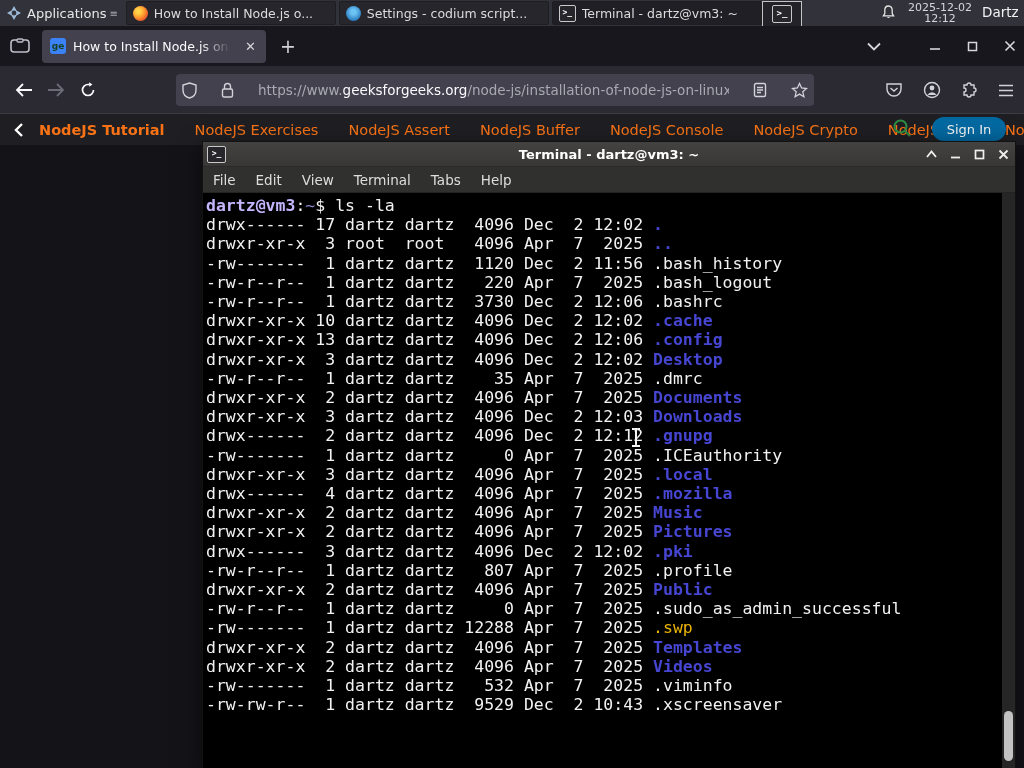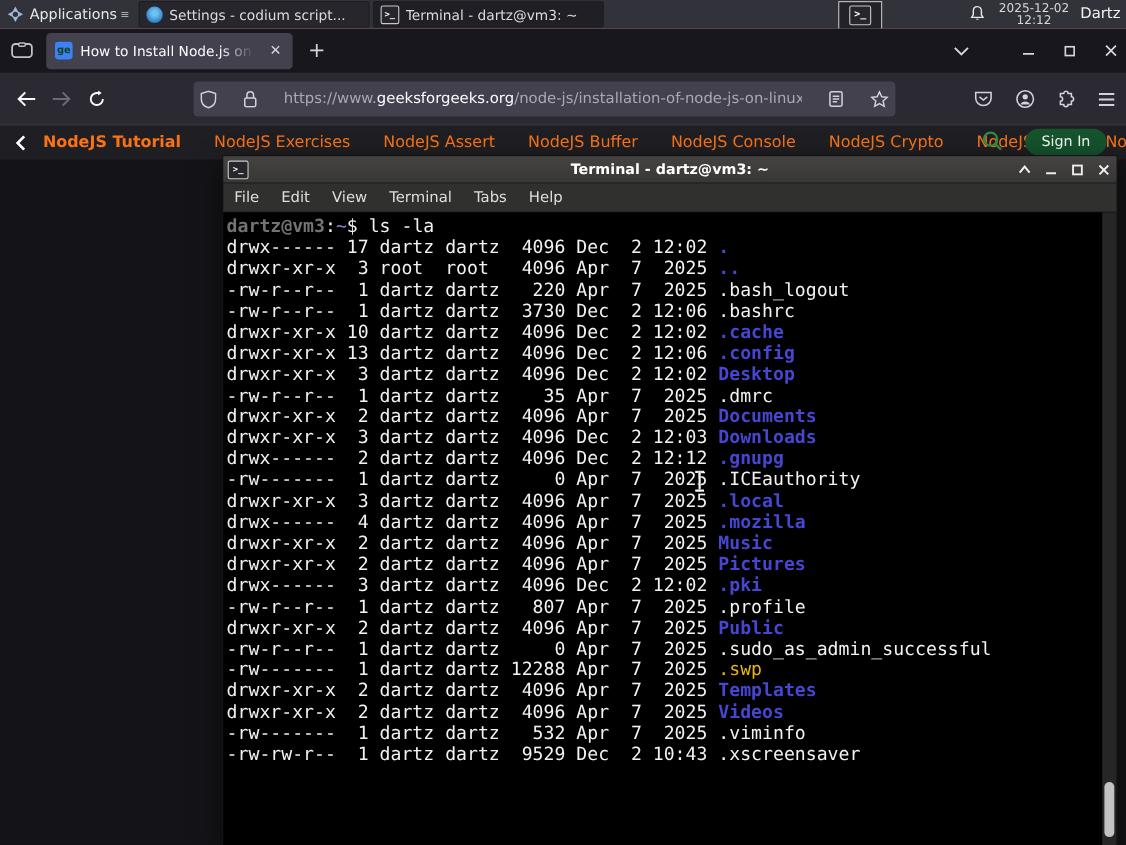--- a/index.html
+++ b/index.html
@@ -53,39 +53,39 @@
   #url-text{flex:1;font-size:13.5px;color:#a9a9b3;white-space:nowrap;overflow:hidden;}
   #url-text .bright{color:#fbfbfe;}
   #toolbar-right{position:absolute;right:10px;top:8px;height:32px;display:flex;align-items:center;gap:20px;}
   
   #sitenav{position:absolute;left:0;top:113px;width:1024px;height:32px;background:#1f1f23;
     border-top:1px solid #3c3c44;display:flex;align-items:center;color:#f97316;font-size:14.5px;}
   #sitenav .nav-item{margin-right:30px;white-space:nowrap;}
   #sitenav .first{font-weight:bold;margin-left:6px;}
   #page-bg{position:absolute;left:0;top:145px;width:1024px;height:623px;background:#141418;}
   #signin{position:absolute;right:18px;top:117px;width:74px;height:24px;border-radius:14px;
-    background:#14532d;color:#f4f4f4;font-size:13px;display:flex;align-items:center;justify-content:center;}
+    background:#0369a1;color:#f4f4f4;font-size:13px;display:flex;align-items:center;justify-content:center;}
   #searchbtn{position:absolute;right:112px;top:118px;}
   
   #terminal{position:absolute;left:202px;top:141px;width:814px;height:627px;
     border:1px solid #121212;box-sizing:border-box;box-shadow:0 6px 22px rgba(0,0,0,.55);}
   #term-titlebar{height:24px;background:linear-gradient(#444341,#383735);border-bottom:1px solid #2a2a28;
     display:flex;align-items:center;position:relative;}
   #term-title{position:absolute;left:0;right:0;text-align:center;color:#ffffff;
     font-size:13px;font-weight:bold;}
   #term-titlebar .term-glyph{margin-left:4px;width:17px;height:15px;z-index:2;}
   #term-btns{position:absolute;right:6px;top:0;height:24px;display:flex;align-items:center;gap:13px;z-index:2;}
   #term-menubar{height:25px;background:#30302f;border-bottom:1px solid #232322;display:flex;
     align-items:center;color:#dedede;font-size:13.5px;}
   #term-menubar span{padding:0 10px;}
   #term-screen{position:relative;height:576px;background:#000;display:flex;}
   #term-text{flex:1;padding:3px 0 0 3px;overflow:hidden;
     font-family:"DejaVu Sans Mono",monospace;font-size:16.5px;line-height:19.2px;color:#f2f2f2;}
   .trow{white-space:pre;}
-  .t-green{color:#737373;font-weight:bold;}
+  .t-green{color:#c4b5fd;font-weight:bold;}
   .t-tilde{color:#8a8ad0;}
   .dir{color:#4646d2;font-weight:bold;}
   .dim{color:#eab308;}
   .file{color:#f2f2f2;}
   #term-scroll{width:13px;background:#262626;position:relative;}
   #term-thumb{position:absolute;left:2px;bottom:8px;width:9px;height:50px;border-radius:5px;background:#c2c2c2;}
   
   #ibeam{position:absolute;left:631px;top:428px;width:10px;height:19px;z-index:50;pointer-events:none;}
   #ibeam .stem{position:absolute;left:4px;top:0;width:2px;height:19px;background:#f5f5f5;box-shadow:0 0 1px #000;}
   #ibeam .cap{position:absolute;left:1px;width:8px;height:2px;background:#f5f5f5;box-shadow:0 0 1px #000;}
@@ -101,20 +101,24 @@
       <svg width="16" height="16" viewBox="0 0 16 16">
         <path d="M8 1 L10.5 5.5 L15 8 L10.5 10.5 L8 15 L5.5 10.5 L1 8 L5.5 5.5 Z" fill="#9db9d8"></path>
         <circle cx="8" cy="8" r="2.4" fill="#32323a"></circle>
       </svg>
     </span>
     <span>Applications</span>
     <span id="apps-menu-lines">≡</span>
   </div>
   <div id="taskbar" style="display:flex;align-items:center;">
 
+      <div class="task">
+        <span class="fx-icon"></span>
+        <span class="tlabel">How to Install Node.js o...</span>
+      </div>
 
       <div class="task">
         <span class="codium-icon"></span>
         <span class="tlabel">Settings - codium script...</span>
       </div>
 
       <div class="task active">
         <span class="term-glyph"></span>
         <span class="tlabel">Terminal - dartz@vm3: ~</span>
       </div>
@@ -319,20 +323,21 @@
     </div>
   <div id="term-screen">
     <div id="term-text">
       <div class="trow"><span class="t-green">dartz@vm3</span><span>:</span><span class="t-tilde">~</span><span>$ </span><span>ls -la</span></div>
       <div>
 
           <div class="trow"><span>drwx------ 17 dartz dartz  4096 Dec  2 12:02 </span><span class="dir">.</span></div>
 
           <div class="trow"><span>drwxr-xr-x  3 root  root   4096 Apr  7  2025 </span><span class="dir">..</span></div>
 
+          <div class="trow"><span>-rw-------  1 dartz dartz  1120 Dec  2 11:56 </span><span class="file">.bash_history</span></div>
 
           <div class="trow"><span>-rw-r--r--  1 dartz dartz   220 Apr  7  2025 </span><span class="file">.bash_logout</span></div>
 
           <div class="trow"><span>-rw-r--r--  1 dartz dartz  3730 Dec  2 12:06 </span><span class="file">.bashrc</span></div>
 
           <div class="trow"><span>drwxr-xr-x 10 dartz dartz  4096 Dec  2 12:02 </span><span class="dir">.cache</span></div>
 
           <div class="trow"><span>drwxr-xr-x 13 dartz dartz  4096 Dec  2 12:06 </span><span class="dir">.config</span></div>
 
           <div class="trow"><span>drwxr-xr-x  3 dartz dartz  4096 Dec  2 12:02 </span><span class="dir">Desktop</span></div>

